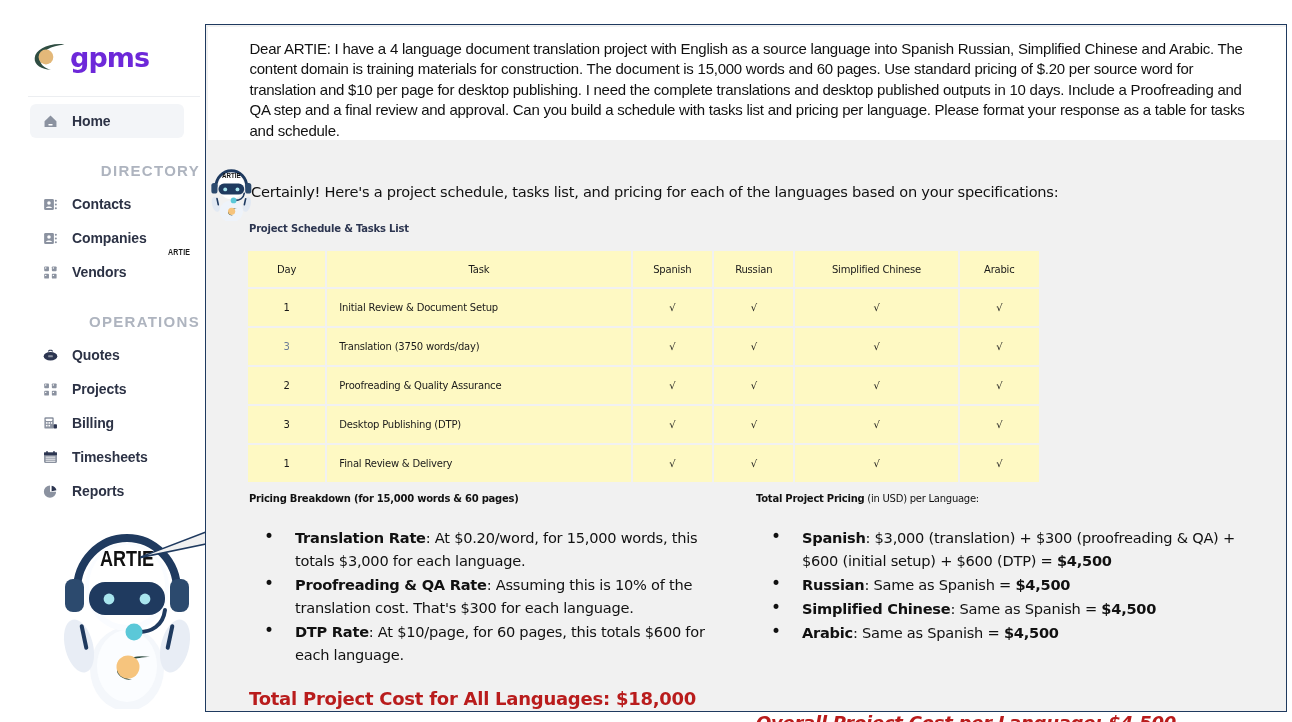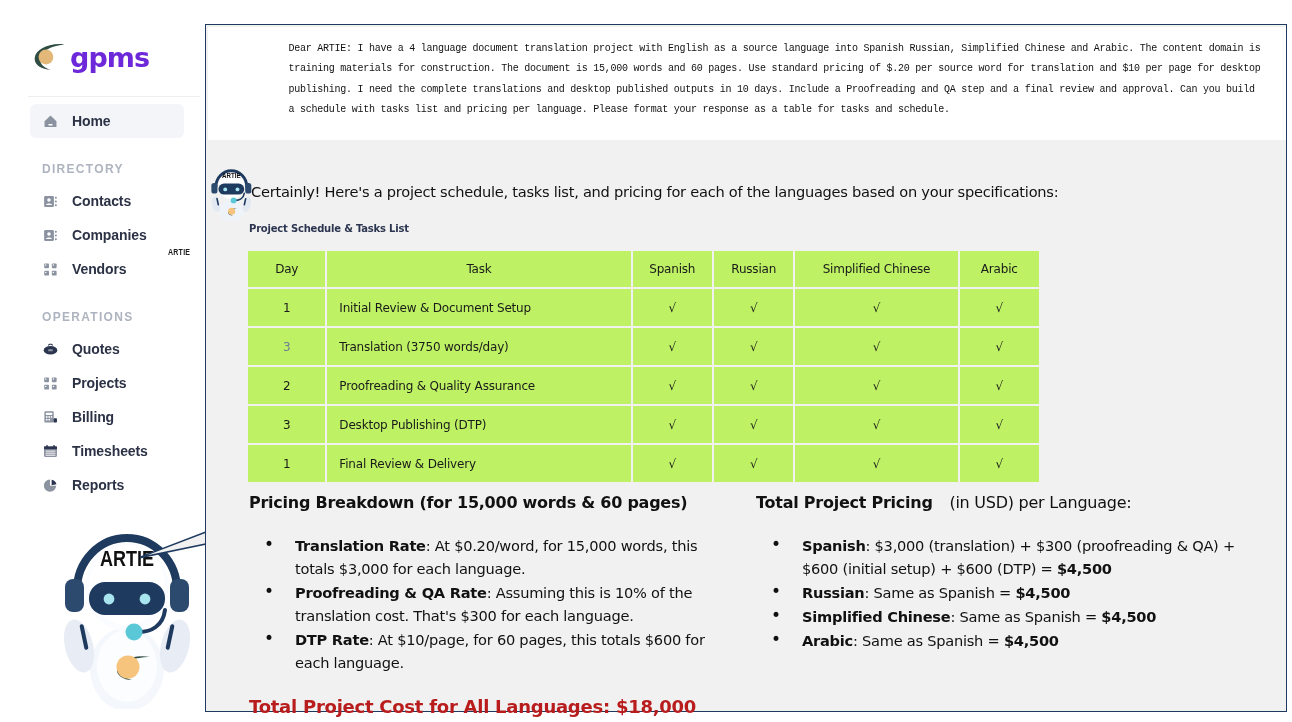--- a/index.html
+++ b/index.html
@@ -39,22 +39,22 @@
     padding-left: 12px; border-radius: 6px;
     cursor: pointer;
   }
   .nav-item.active { background: #f3f5f8; }
   .nav-label {
     font-size: 14px; font-weight: bold; color: #2c3245;
     margin-left: 13px; letter-spacing: -0.1px;
   }
   .nav-icon { width: 17px; height: 17px; flex: 0 0 auto; display: block; }
   .nav-section {
-    font-size: 12px; font-weight: bold; color: #aeb4bf;
-    letter-spacing: 1.3px; margin: 24px 0 8px 42px;
+    font-size: 15px; font-weight: bold; color: #aeb4bf;
+    letter-spacing: 1.3px; margin: 24px 0 8px 42px; text-align: right;
   }
 
   .sidebar-watermark {
     position: absolute; left: 168px; top: 247px;
     font-size: 9px; font-weight: bold; color: #1a1a1a;
     letter-spacing: 0.3px;
     font-family: "Liberation Sans Narrow","Liberation Sans", sans-serif;
     transform: scaleX(0.78); transform-origin: left center;
   }
 
@@ -69,24 +69,23 @@
     border: 1.6px solid #1f3a5f;
     background: #f1f1f1;
   }
   .prompt-box {
     position: absolute; left: 1.5px; top: 1.5px;
     width: 1078px; height: 113px;
     background: #ffffff;
     padding: 12px 22px 0 42px;
   }
   .prompt-text {
-    font-size: 10px; color: #111111; line-height: 20.5px;
-    font-family: Liberation Mono, monospace;
+    font-size: 15px; color: #111111; line-height: 20.5px;
+    font-family: Liberation Sans, sans-serif;
     letter-spacing: -0.25px;
-    margin-left: 39px;
   }
 
   
   .tail { position: absolute; left: 140px; top: 420px; width: 80px; height: 160px; }
 
   
   .resp-avatar { position: absolute; left: 2px; top: 138px; width: 47px; height: 58px; }
   .resp-line {
     position: absolute; left: 45px; top: 158px;
     font-size: 14.6px; color: #111111;
@@ -98,46 +97,46 @@
     font-family: "DejaVu Sans", sans-serif; letter-spacing: -0.2px;
   }
 
   
   table.sched {
     position: absolute; left: 40px; top: 224px;
     width: 795px; border-collapse: separate; border-spacing: 2px 2px;
     background: #f1f1f1;
   }
   table.sched th, table.sched td {
-    background: #bef264; border: none;
+    background: #fef9c3; border: none;
     font-family: "DejaVu Sans", sans-serif;
-    font-size: 12px; color: #1a1a1a; font-weight: normal;
+    font-size: 10px; color: #1a1a1a; font-weight: normal;
     text-align: center; vertical-align: middle;
     height: 37px; letter-spacing: -0.2px;
   }
   table.sched thead th { height: 36px; }
   table.sched td.task { text-align: left; padding-left: 12px; }
   table.sched td.day-alt { color: #6d7d96; }
   .col-day { width: 74px; }
   .col-task { width: 290px; }
   .col-lang { width: 76px; }
   .col-lang-wide { width: 155px; }
   .check { font-size: 15px; color: #1a1a1a; }
 
   
   .pricing { position: absolute; left: 0; top: 468px; width: 1078px; }
   .pcol { position: absolute; top: 0; }
   .pcol-left { left: 43px; width: 490px; }
   .pcol-right { left: 550px; width: 505px; }
   .p-head {
-    font-size: 16px; color: #111111; font-weight: bold;
+    font-size: 10px; color: #111111; font-weight: bold;
     font-family: "DejaVu Sans", sans-serif; letter-spacing: -0.25px;
     margin-bottom: 22px;
   }
-  .p-head .reg { font-weight: normal; margin-left: 12px; }
+  .p-head .reg { font-weight: normal; }
   ul.plist { list-style: none; }
   ul.plist li {
     position: relative; padding-left: 46px; margin-bottom: 1px;
     font-size: 14.6px; color: #111111; line-height: 23px;
     font-family: "DejaVu Sans", sans-serif; letter-spacing: -0.25px;
   }
   ul.plist li::before {
     content: "\2022"; position: absolute; left: 15px; top: -1px;
     font-size: 17px; color: #111111;
   }

